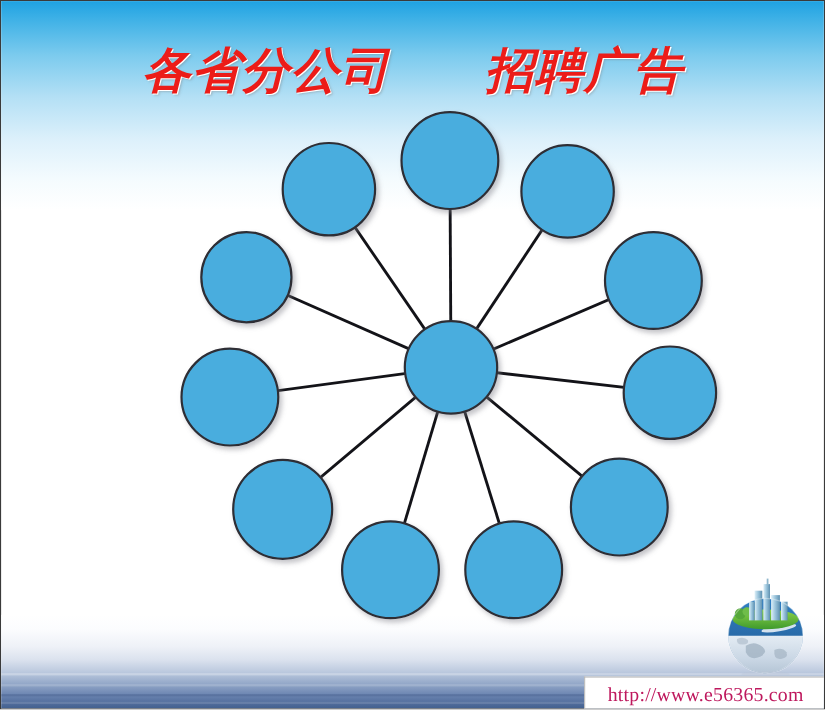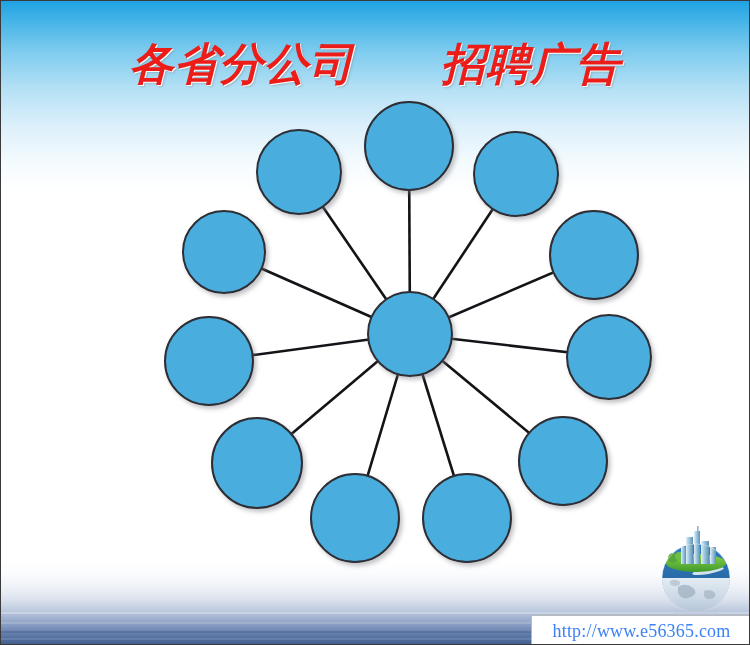--- a/index.html
+++ b/index.html
@@ -130,21 +130,21 @@
     background: #ffffff;
     border-top: 1px solid #b9b9b9;
     border-left: 1px solid #b9b9b9;
     display: flex;
     align-items: center;
     justify-content: center;
   }
   .watermark span {
     font-family: "Liberation Serif", "DejaVu Serif", serif;
     font-size: 18px;
-    color: #3b82f6;
+    color: #be185d;
     letter-spacing: .2px;
   }
 </style>
 </head>
 <body>
 
 <div id="slide">
 
   <div class="sky"></div>
   <div class="sea"></div>

